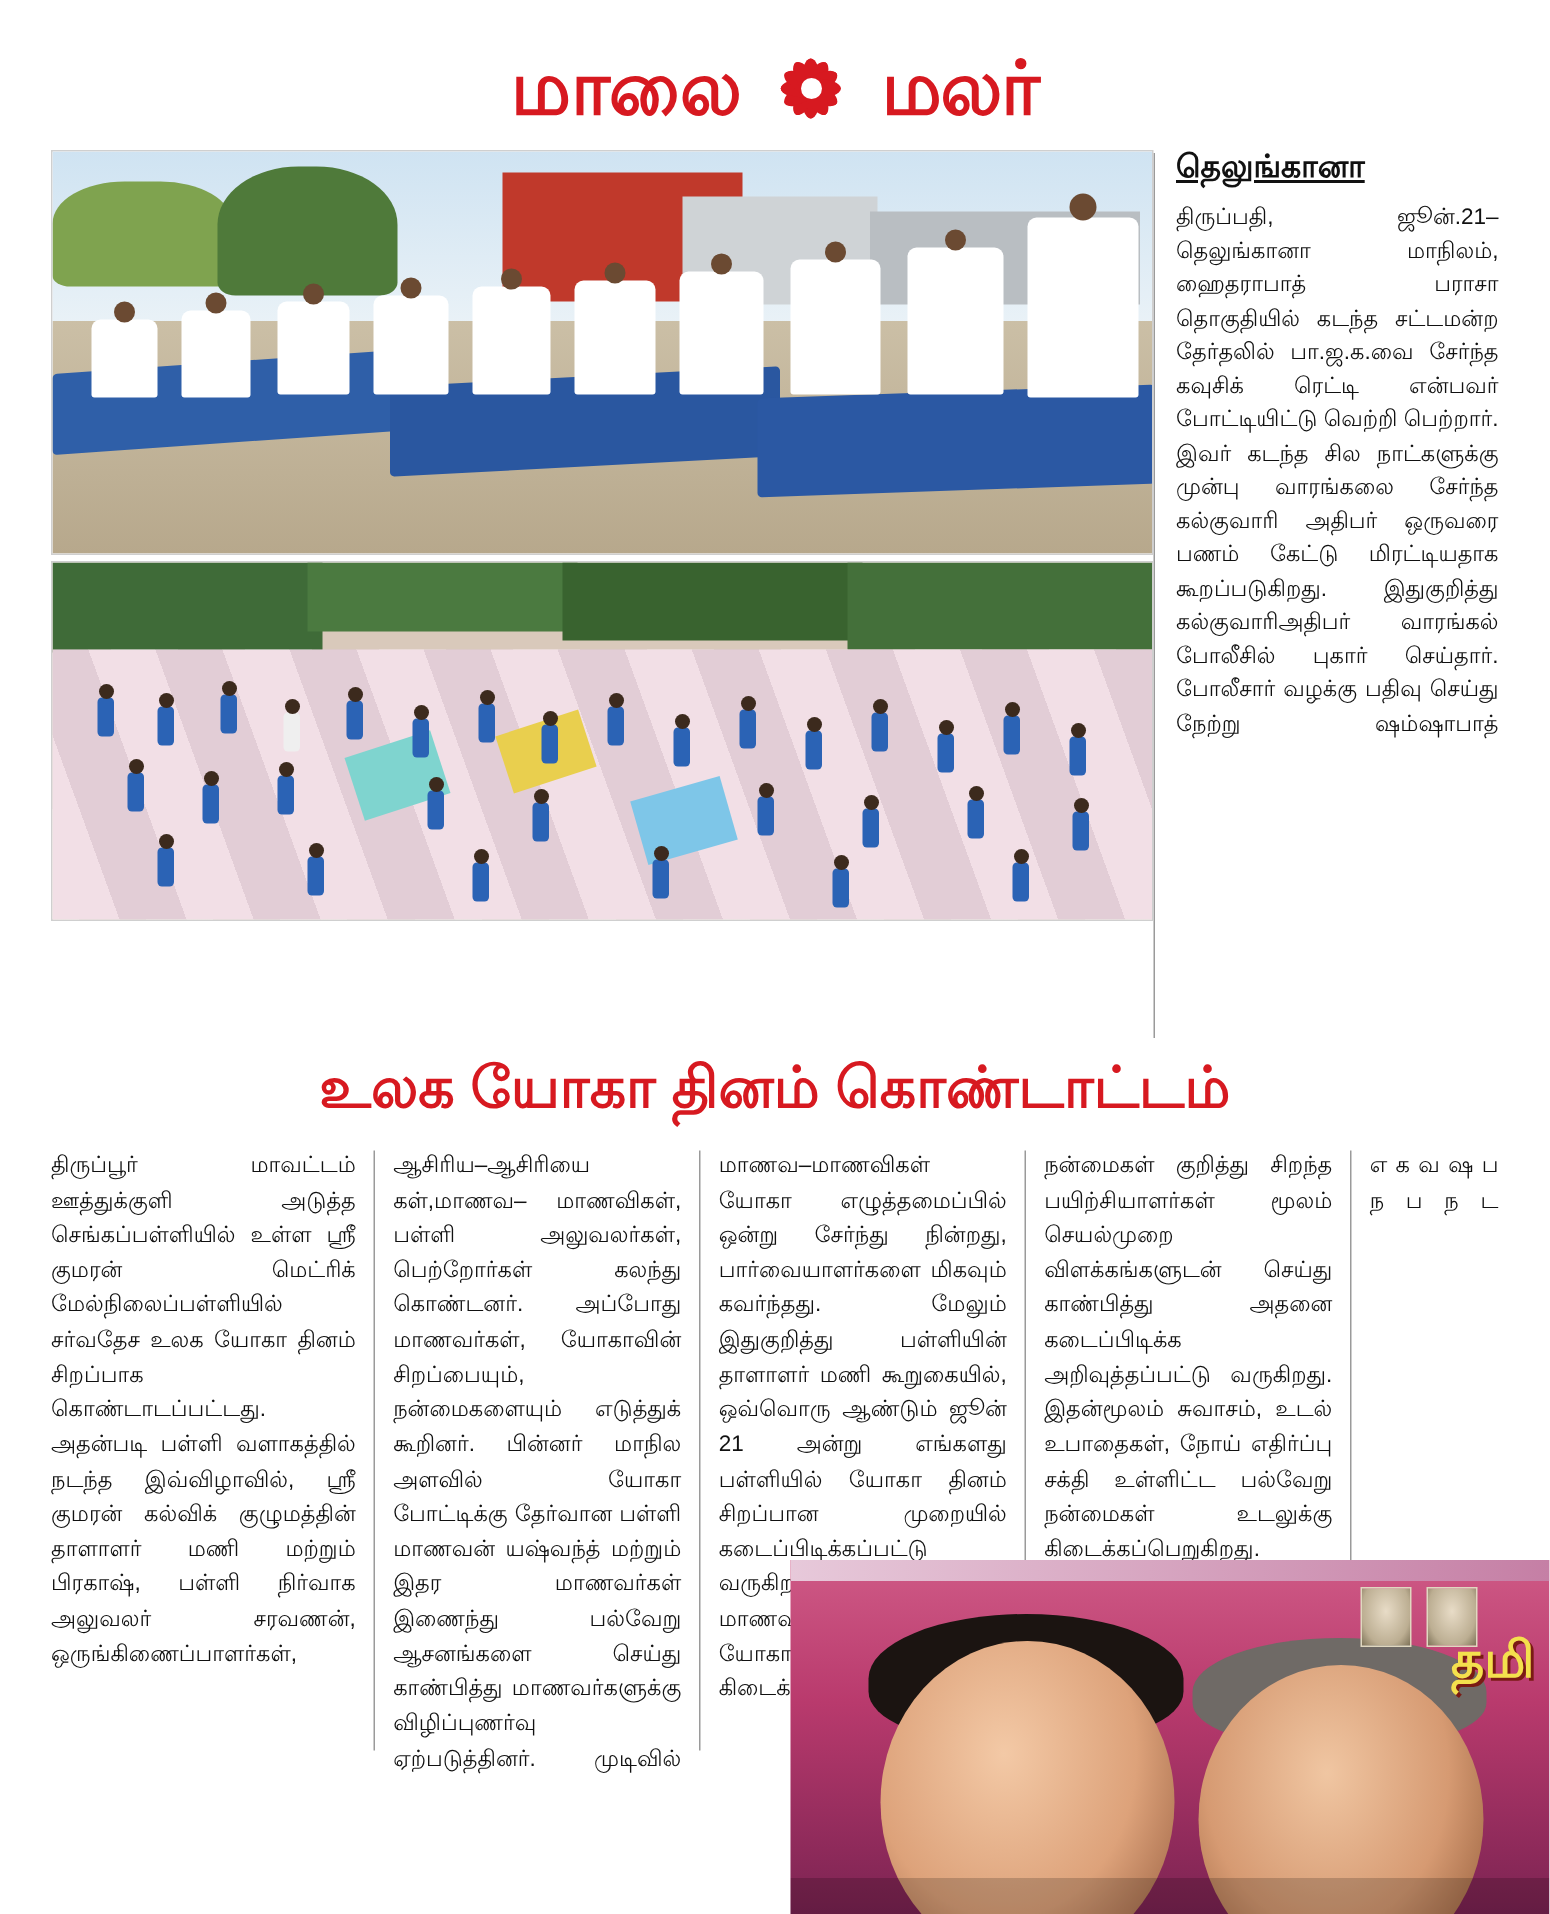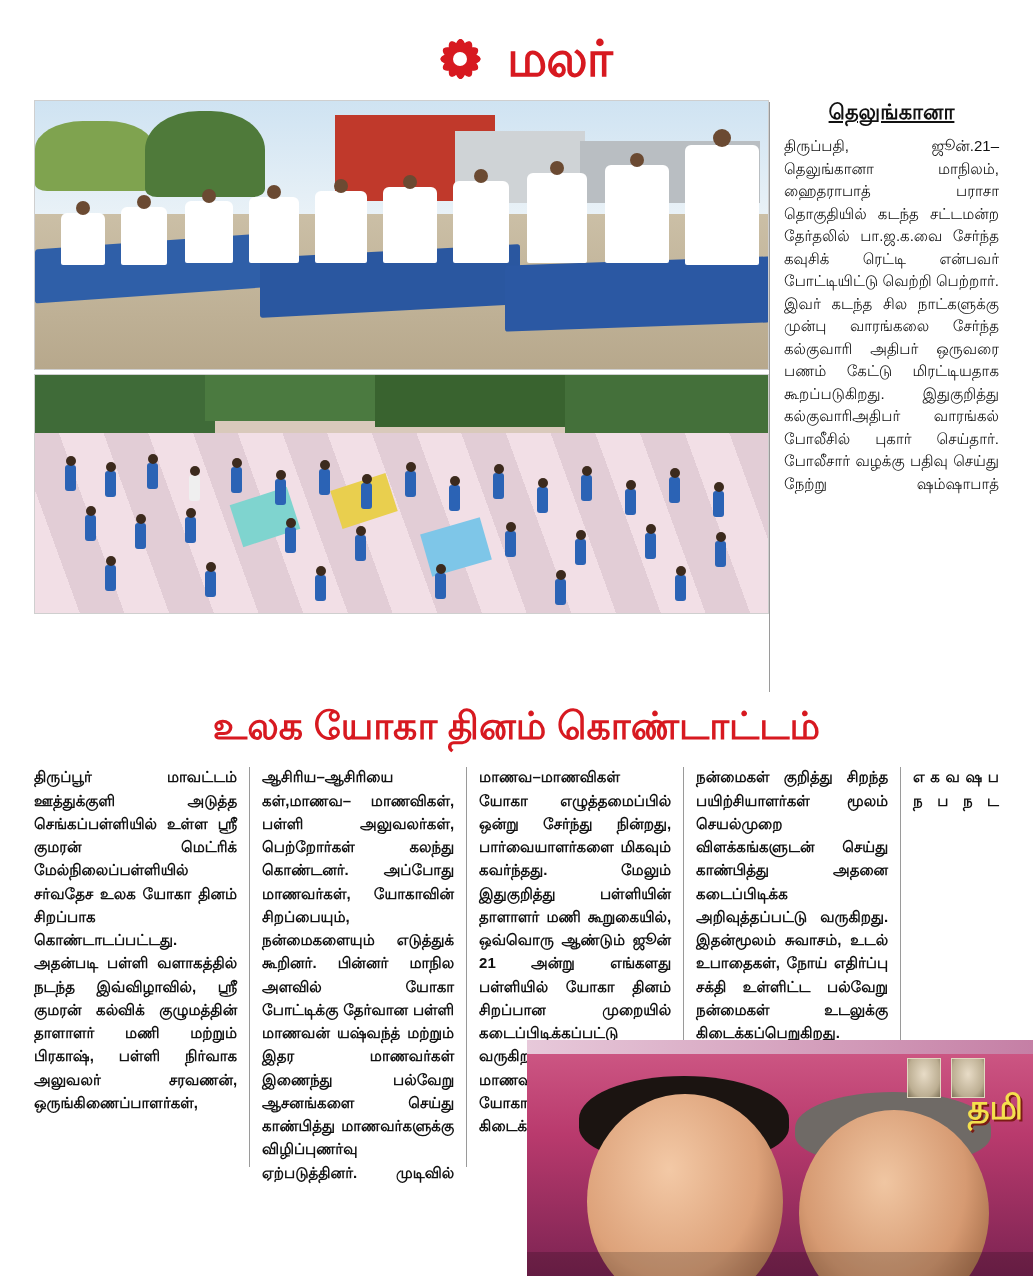--- a/index.html
+++ b/index.html
@@ -72,21 +72,21 @@
     font-weight:bold;
   }
 
   
   .right-col {
     width:230px;
     padding-left:14px;
     position:relative;
   }
   .rc-kicker {
-    text-align:center;
+    text-align:left;
     font-size:21px;
     font-weight:bold;
     color:#111;
     text-decoration:underline;
     margin-bottom:8px;
   }
   .rc-head {
     text-align:center;
     font-size:20px;
     font-weight:bold;
@@ -120,21 +120,20 @@
     gap:0;
     position:relative;
   }
   .col {
     font-size:15px;
     line-height:1.55;
     text-align:justify;
     text-align-last:justify;
     color:#111;
     padding:0 12px;
-    font-weight:bold;
   }
   .col p { margin:0 0 0 0; }
   .c1 { width:232px; padding-left:0; }
   .c2 { width:232px; }
   .c3 { width:232px; }
   .c4 { width:232px; }
   .c5 { width:105px; padding-right:0; }
 
   .sep {
     width:1px;
@@ -206,20 +205,21 @@
   .ph2-tile { position:absolute; }
   .ph2-tree { position:absolute;top:0;background:#3f6b38; }
   .stu { position:absolute;width:11px;height:26px;background:#2b63b5;border-radius:3px; }
   .stu.w { background:#efefef; }
   .stu .h { position:absolute;left:50%;top:-9px;width:10px;height:10px;margin-left:-5px;border-radius:50%;background:#3c2a1d; }
 </style>
 </head>
 <body>
 
 <div class="masthead">
+  <div class="masthead-word">மாலை</div>
   <div class="masthead-flower">
     <span style="transform:rotate(0deg)"></span>
     <span style="transform:rotate(30deg)"></span>
     <span style="transform:rotate(60deg)"></span>
     <span style="transform:rotate(90deg)"></span>
     <span style="transform:rotate(120deg)"></span>
     <span style="transform:rotate(150deg)"></span>
     <span style="transform:rotate(180deg)"></span>
     <span style="transform:rotate(210deg)"></span>
     <span style="transform:rotate(240deg)"></span>

